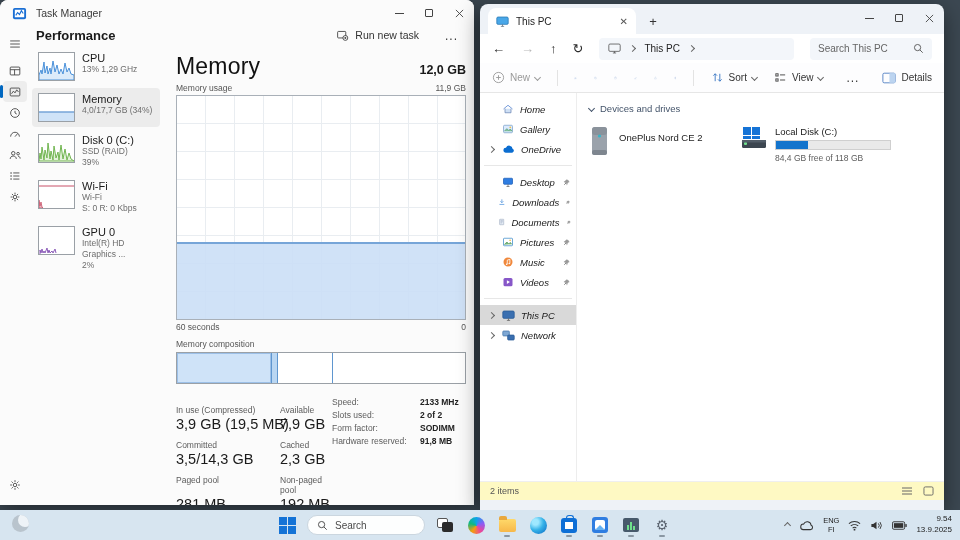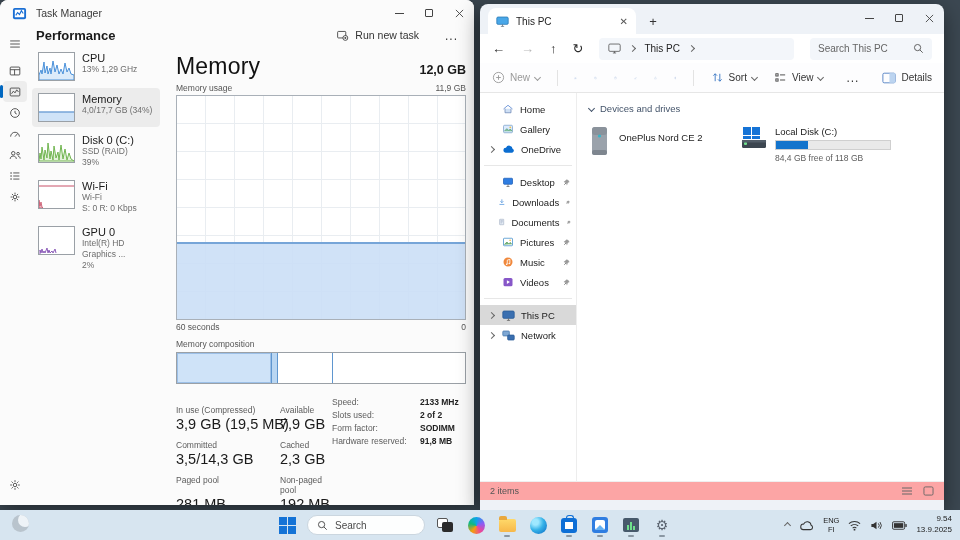--- a/index.html
+++ b/index.html
@@ -95,37 +95,37 @@
   .tbtn { display:flex; align-items:center; gap:5px; }
   .tbtn .lbl { font-size:10px; color:#333; }
   .tbtn.disabled .lbl { color:#9a9a9a; }
   .tb-divider { width:1px; height:16px; background:#e3e3e3; }
   .tb-right { margin-left:auto; display:flex; align-items:center; gap:6px; }
 
   .fx-body { display:flex; background:#fff; height:388px; }
   .fx-side { width:97px; border-right:1px solid #ededed; padding-top:6px; }
   .side-row { height:20px; display:flex; align-items:center; gap:6px; padding-left:6px; position:relative; }
   .side-row .exp { width:10px; display:flex; justify-content:center; }
-  .side-row .lbl { font-size:9.5px; color:#222; flex:1; white-space:nowrap; }
+  .side-row .lbl { font-size:9.5px; color:#222; flex:1; white-space:nowrap;font-style:italic; }
   .side-row.sel { background:#d9d9d9; }
   .side-div { height:1px; background:#e7e7e7; margin:6px 4px; }
   .pin { margin-right:5px; }
 
   .fx-content { flex:1; padding:10px 0 0 12px; position:relative; }
   .group-header { display:flex; align-items:center; gap:6px; }
   .group-header .lbl { font-size:9.5px; color:#44546a; }
   .drive-row { display:flex; margin-top:12px; }
   .device-item { display:flex; gap:9px; width:152px; align-items:flex-start; }
   .device-label { font-size:9.5px; color:#222; margin-top:6px; }
   .drive-item { display:flex; gap:8px; }
   .drive-meta .label { font-size:9.5px; color:#222; }
   .drive-bar { width:116px; height:10px; background:#e9e9e9; border:1px solid #cfcfcf; margin-top:3px; }
   .drive-fill { height:100%; background:#1474cc; }
   .drive-free { font-size:8.5px; color:#5c5c5c; margin-top:3px; }
-  .fx-status { height:19px; background:#fca5a5; border-top:1px solid #efefef; display:flex; align-items:center; justify-content:space-between; padding:0 10px; }
+  .fx-status { height:19px; background:#fef9c3; border-top:1px solid #efefef; display:flex; align-items:center; justify-content:space-between; padding:0 10px; }
   .status-label { font-size:9px; color:#555; }
   .status-icons { display:flex; gap:10px; align-items:center; }
 
   
   .taskbar { position:absolute; left:0; bottom:0; width:960px; height:30px; background:#d7e5f0; display:flex; align-items:center; }
   .tb-widget { position:absolute; left:12px; top:5px; }
   .tb-center { position:absolute; left:276px; display:flex; align-items:center; gap:9px; height:30px; }
   .app { width:22px; height:26px; display:flex; flex-direction:column; align-items:center; justify-content:center; position:relative; }
   .app .runbar { position:absolute; bottom:1px; width:6px; height:2px; border-radius:2px; background:#8a97a3; }
   .search-pill { width:118px; height:20px; background:#fdfefe; border:1px solid #cbd6df; border-radius:11px; display:flex; align-items:center; gap:7px; padding:0 9px; }

